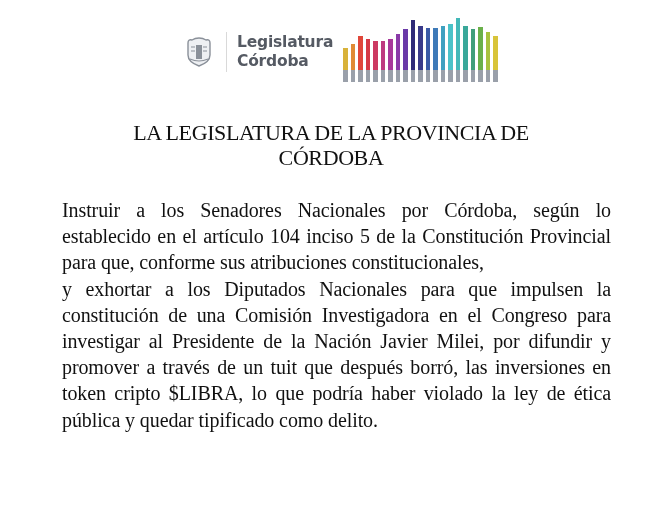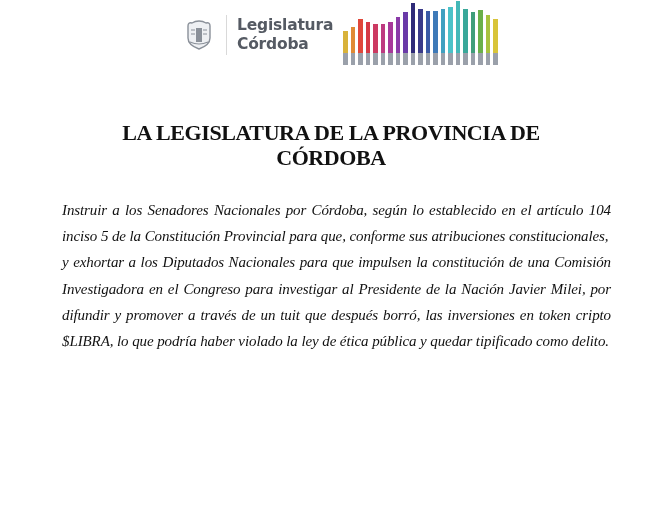--- a/index.html
+++ b/index.html
@@ -11,21 +11,21 @@
       width: 662px;
       height: 525px;
       position: relative;
       overflow: hidden;
       font-family: "Liberation Serif", serif;
       color: #111111;
     }
     .header {
       position: absolute;
       left: 186px;
-      top: 3px;
+      top: 20px;
       height: 64px;
       display: flex;
       align-items: center;
     }
     .shield {
       width: 26px;
       height: 30px;
       margin-right: 14px;
     }
     .divider {
@@ -57,35 +57,34 @@
     }
     .bar .top { width: 100%; }
     .bar .bottom { width: 100%; background: #9aa0aa; height: 12px; }
 
     .title-block {
       position: absolute;
       left: 0;
       right: 0;
       top: 121px;
       text-align: center;
-      font-weight: bold;
+      font-weight: normal;
       font-size: 22px;
       line-height: 24.5px;
       letter-spacing: -0.4px;
     }
     .body-text {
       position: absolute;
       left: 62px;
       width: 549px;
       top: 197px;
-      font-size: 15px;
+      font-size: 20px;
       line-height: 26.2px;
       text-align: justify;
       letter-spacing: -0.1px;
-      font-style: italic;
     }
     .body-text p {
       margin: 0;
     }
   </style>
 </head>
 <body>
 
 <div class="header">
   <svg class="shield" viewBox="0 0 26 30">

